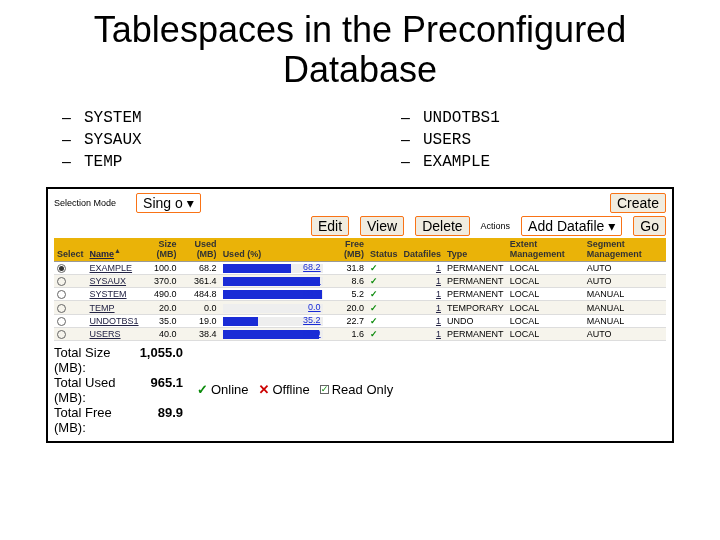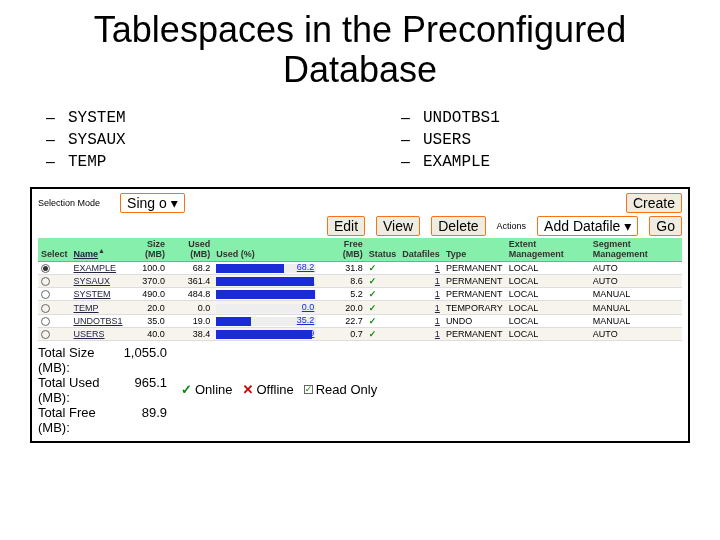--- a/index.html
+++ b/index.html
@@ -1,47 +1,47 @@
 <!DOCTYPE html>
 <html><head>
 <meta charset="utf-8">
 <style>
   * { box-sizing: border-box; margin: 0; padding: 0; }
   body { width: 720px; height: 540px; background: #fff; font-family: Arial, sans-serif; overflow: hidden; }
-  .slide { padding: 10px 30px; }
+  .slide { padding: 10px 46px; }
   .title { font-size: 36px; text-align: center; line-height: 1.1; margin-bottom: 18px; font-weight: normal; }
   .lists { display: flex; gap: 60px; margin-bottom: 14px; padding-left: 10px; }
   .col { flex: 1; }
   .col ul { list-style: none; }
   .col li { font-family: "Courier New", monospace; font-size: 16px; padding: 2px 0 2px 28px; position: relative; }
   .col li::before { content: "–"; position: absolute; left: 6px; font-family: Arial; }
   .panel { border: 2px solid #000; background: #fff; font-size: 9px; padding: 4px 6px 6px 6px; }
   .toolbar { display: flex; align-items: center; gap: 20px; margin-bottom: 3px; }
   .toolbar .spacer { flex: 1; }
   .lbl { font-size: 9px; }
   .sel, .btn { font-size: 14px; border: 1px solid #f97316; background: #f0ece0; padding: 1px 6px; border-radius: 2px; }
   .sel { background: #fff; }
   .row2 { display: flex; justify-content: flex-end; align-items: center; gap: 11px; margin-bottom: 2px; }
   table { width: 100%; border-collapse: collapse; font-size: 9px; }
-  thead th { background: #86efac; color: #333; font-weight: bold; text-align: left; padding: 2px 3px; border-bottom: 1px solid #999; line-height: 1.05; vertical-align: bottom; }
+  thead th { background: #eab308; color: #333; font-weight: bold; text-align: left; padding: 2px 3px; border-bottom: 1px solid #999; line-height: 1.05; vertical-align: bottom; }
   thead th.right { text-align: right; }
   tbody td { padding: 1px 3px; border-bottom: 1px solid #ddd; white-space: nowrap; }
   tbody td.right { text-align: right; }
   tbody tr:nth-child(even) { background: #f6f4ec; }
   .radio { display: inline-block; width: 9px; height: 9px; border: 1px solid #666; border-radius: 50%; vertical-align: middle; }
   .radio.on::after { content: ""; display: block; width: 5px; height: 5px; background: #333; border-radius: 50%; margin: 1px; }
   .bar { position: relative; width: 100px; height: 9px; background: #eee; display: inline-block; vertical-align: middle; }
   .bar .fill { position: absolute; left: 0; top: 0; bottom: 0; background: #1a2cd6; }
   .usedlink { color: #1a2cd6; text-decoration: underline; position: absolute; right: 2px; top: -2px; font-size: 9px; }
   .check { color: #0a8a0a; font-weight: bold; }
   .totals { display: flex; gap: 14px; margin-top: 4px; font-size: 13px; }
   .totals .tcol { }
   .totals .trow { display: flex; gap: 4px; }
   .totals .trow .k { width: 80px; }
-  .totals .trow .v { font-weight: normal; text-align: right; width: 45px; }
+  .totals .trow .v { font-weight: bold; text-align: right; width: 45px; }
   .legend { display: flex; gap: 10px; align-items: center; }
   .leg-item { display: flex; align-items: center; gap: 3px; }
   .x { color: #c00; font-weight: bold; }
   .ro { display: inline-block; width: 9px; height: 9px; border: 1px solid #666; background: #fff; position: relative; }
   .ro::after { content: "✓"; position: absolute; left: 0; top: -2px; font-size: 9px; color: #0a8a0a; }
   .sort { font-size: 7px; vertical-align: super; }
   .hdr-name { text-decoration: underline; color: #224; }
 </style>
 </head>
 <body>
@@ -163,21 +163,21 @@
             <td>UNDO</td>
             <td>LOCAL</td>
             <td>MANUAL</td>
           </tr>
           <tr>
             <td><span class="radio"></span></td>
             <td style="text-decoration:underline;color:#224">USERS</td>
             <td class="right">40.0</td>
             <td class="right">38.4</td>
             <td><span class="bar"><span class="fill" style="width:95.9%"></span><span class="usedlink">95.9</span></span></td>
-            <td class="right">0.7</td>
+            <td class="right">1.6</td>
             <td><span class="check">✓</span></td>
             <td class="right" style="text-decoration:underline;color:#224">1</td>
             <td>PERMANENT</td>
             <td>LOCAL</td>
             <td>AUTO</td>
           </tr>
         </tbody>
     </table>
 
     <div class="totals">

